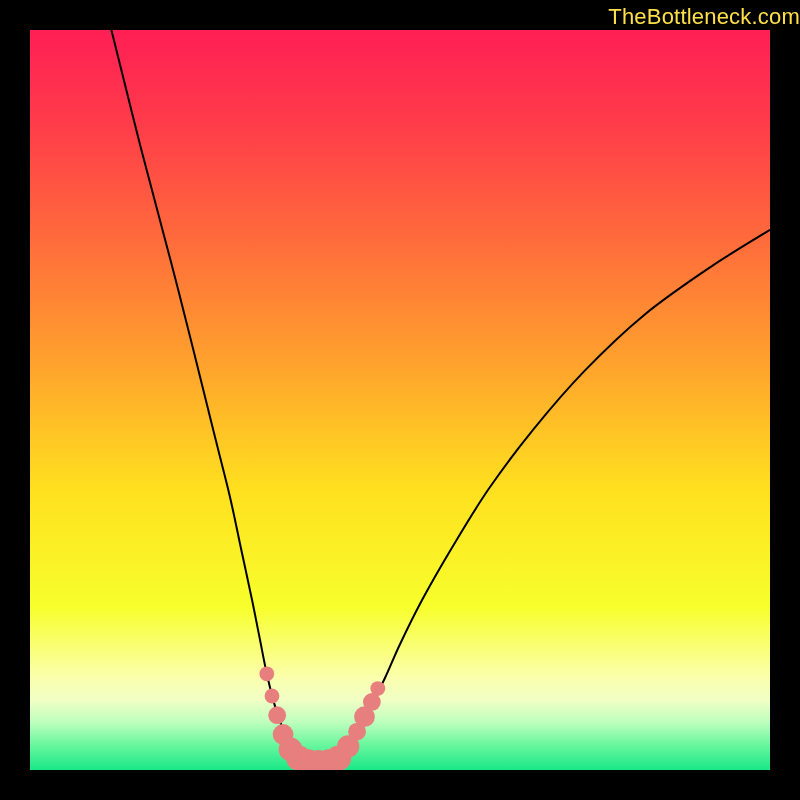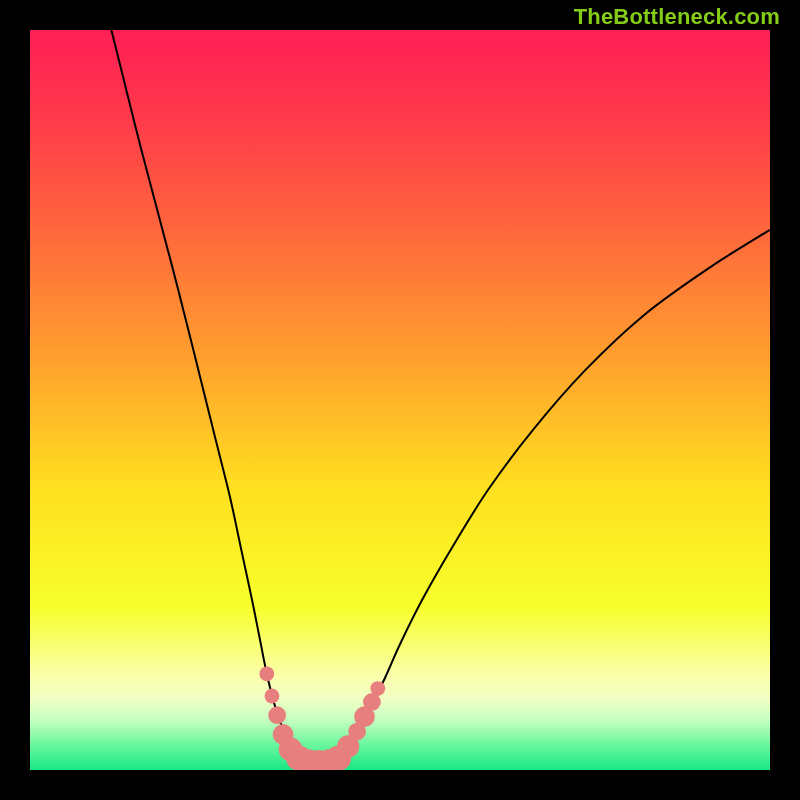--- a/index.html
+++ b/index.html
@@ -20,24 +20,24 @@
     position: absolute;
     left: 30px;
     top: 30px;
     width: 740px;
     height: 740px;
     overflow: hidden;
   }
   .watermark {
     position: absolute;
     top: 4px;
-    right: 20px;
-    color: #84cc16;
+    right: 0;
+    color: #fde047;
     font-size: 22px;
-    font-weight: 700;
+    font-weight: 400;
     letter-spacing: 0.2px;
     user-select: none;
   }
   svg { display: block; }
 </style>
 </head>
 <body>
 
 <div class="frame">
   <div class="plot">

